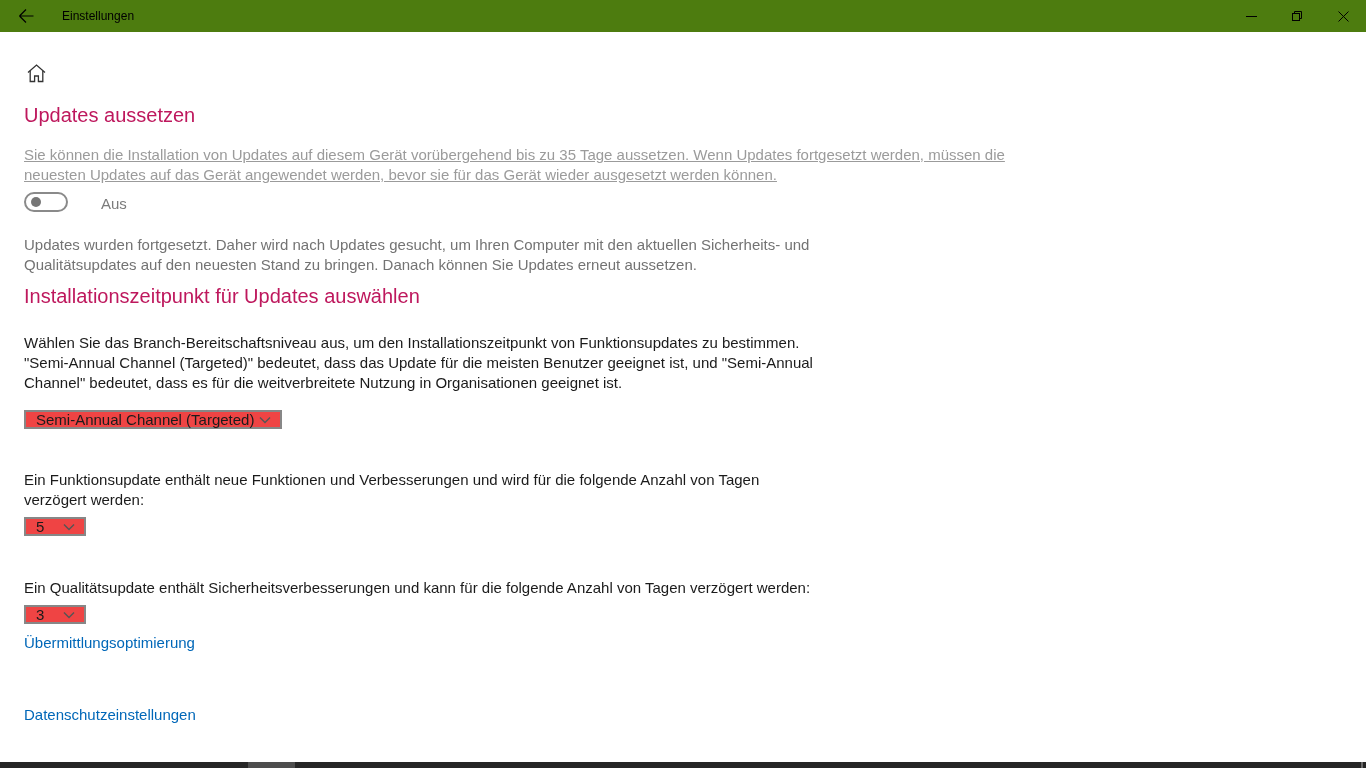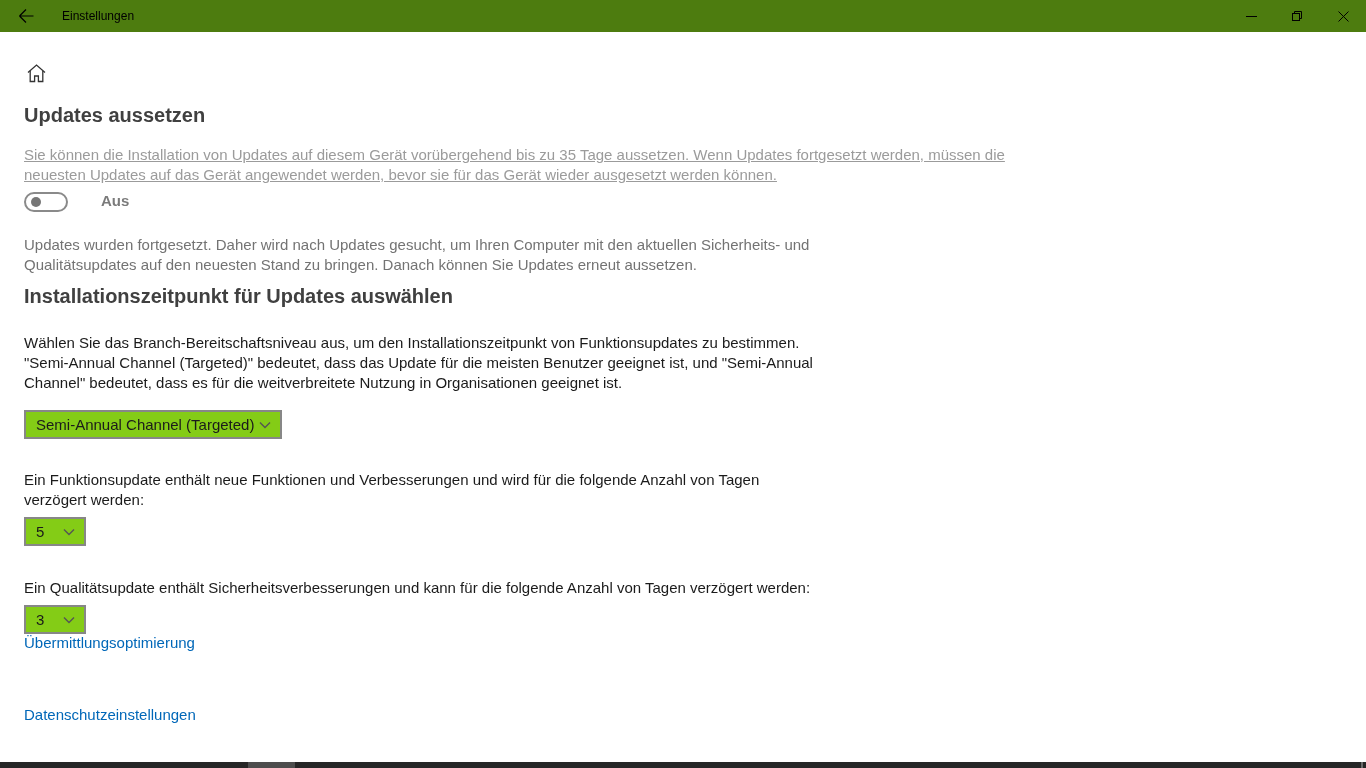--- a/index.html
+++ b/index.html
@@ -16,33 +16,33 @@
   .win-controls { position:absolute; right:0; top:0; height:32px; display:flex; }
   .win-btn { width:46px; height:32px; display:flex; align-items:center; justify-content:center; cursor:pointer; }
 
   
   .page-header { position:absolute; left:26px; top:54px; height:38px; display:flex; align-items:center; }
   .home-ico { width:22px; height:22px; margin-right:17px; display:flex; align-items:center; }
   .page-title { font-size:28px; font-weight:300; color:#0a0a0a; letter-spacing:.2px; }
 
   
   .abs { position:absolute; left:24px; }
-  .section-title { font-size:20px; font-weight:700; color:#404040; }
+  .section-title { font-size:20px; font-weight:400; color:#be185d; }
   .body-text { font-size:15px; line-height:20px; color:#1b1b1b; }
   .muted { color:#9b9b9b;text-decoration:underline; }
   .warning { color:#737373; }
 
   
-  .toggle-row { display:flex; align-items:flex-start;font-weight:bold; }
+  .toggle-row { display:flex; align-items:flex-end; }
   .toggle { position:relative; width:44px; height:20px; border:2px solid #8a8a8a; border-radius:10px; background:#fff; cursor:pointer; }
   .toggle .knob { position:absolute; left:5px; top:3px; width:10px; height:10px; border-radius:50%; background:#767676; }
   .toggle-label { margin-left:33px; font-size:15px; color:#7b7b7b; }
 
   
-  .dropdown { height:29px; border:2px solid #878787; background:#84cc16; display:flex; align-items:center; justify-content:space-between; padding:0 9px 0 10px; font-size:15px; color:#1b1b1b; cursor:pointer; }
+  .dropdown { height:19px; border:2px solid #878787; background:#ef4444; display:flex; align-items:center; justify-content:space-between; padding:0 9px 0 10px; font-size:15px; color:#1b1b1b; cursor:pointer; }
   .dd-branch { width:258px; }
   .dd-small { width:62px; }
 
   
   .link { font-size:15px; color:#0067b8; cursor:pointer; text-decoration:none; }
 
   
   .taskbar { position:absolute; left:0; bottom:0; width:1366px; height:6px; background:#262626; }
   .taskbar .active-seg { position:absolute; left:248px; top:0; width:47px; height:6px; background:#4d4d4d; }
   .taskbar .edge-divider { position:absolute; left:1361px; top:0; width:2px; height:6px; background:#6b6b6b; }

